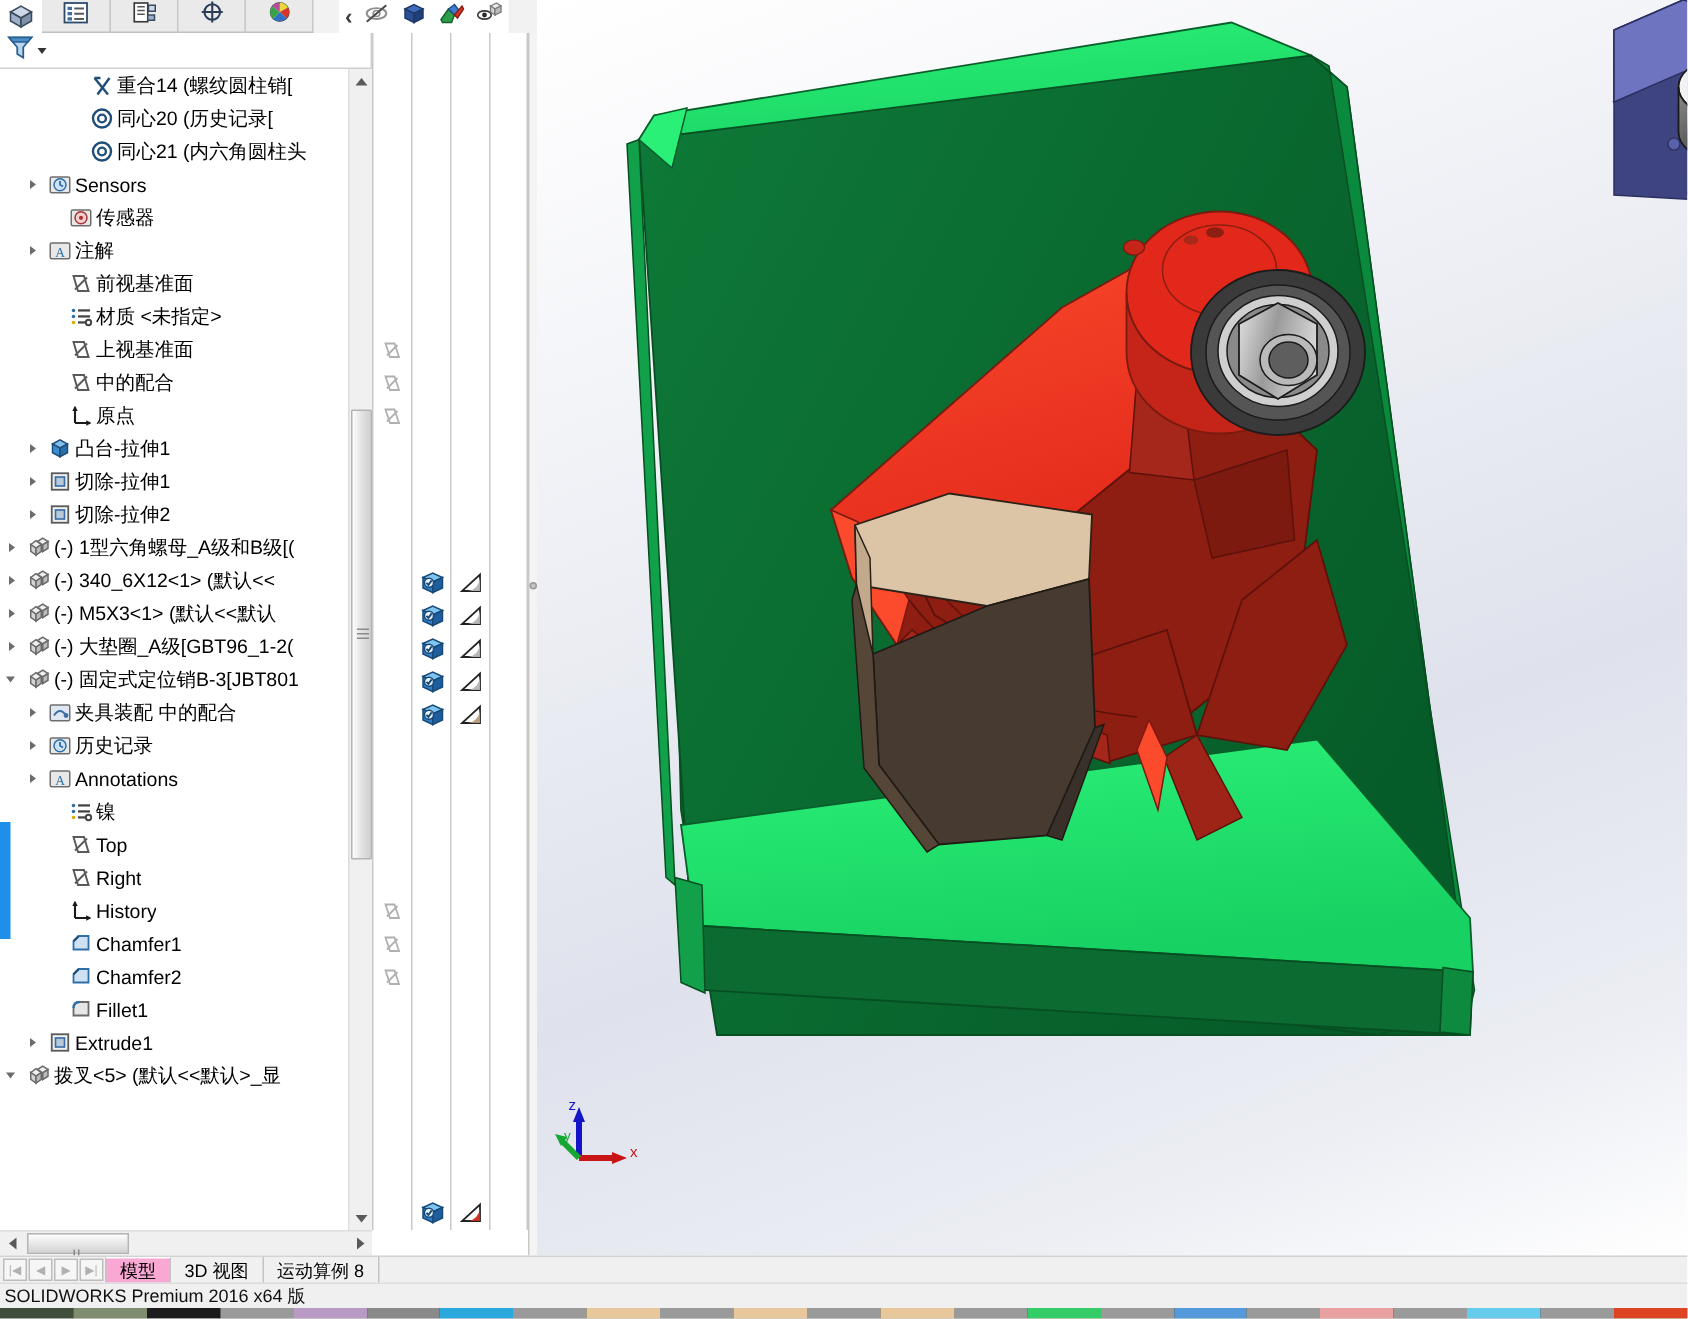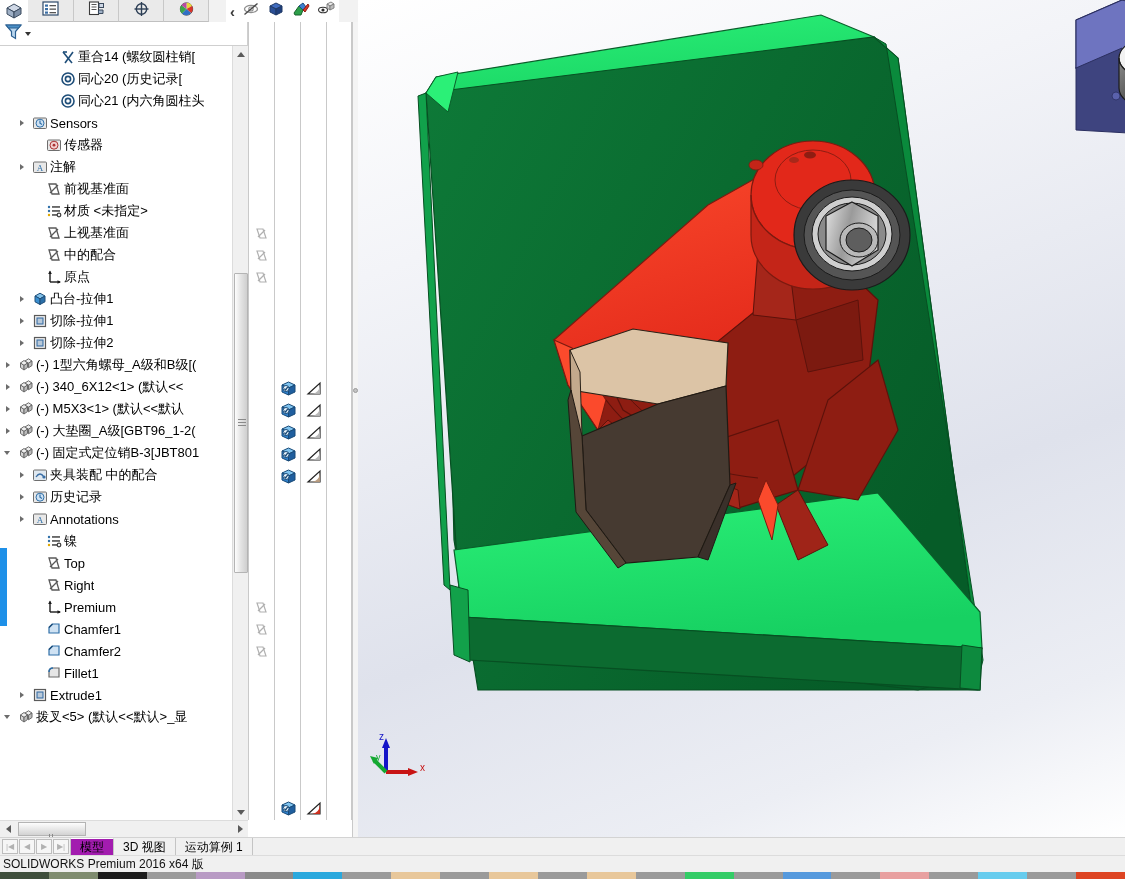--- a/index.html
+++ b/index.html
@@ -177,21 +177,21 @@
     border: 1px solid #bdbdbd; background: #f6f6f6;
     display:flex; align-items:center; justify-content:center;
   }
   .navbtn.dis .gly { opacity: .35; }
   .gly { font-size: 8px; color: #333; line-height: 1; }
   .btab {
     padding: 0 9px; height: 18px; display:flex; align-items:center;
     font-size: 12px; color: #000; border-right: 1px solid #c4c4c4;
     background: #f0f0f0;
   }
-  .btab.active { background: #a21caf; border-top: 1px solid #fff; }
+  .btab.active { background: #f9a8d4; border-top: 1px solid #fff; }
   .btab:first-of-type { border-left: 1px solid #c4c4c4; }
 
   
   #statusbar {
     position: absolute; left: 0; top: 855px; width: 1125px; height: 17px;
     background: #f0f0f0; border-top: 1px solid #dcdcdc;
     display:flex; align-items:center; padding-left: 3px;
     font-size: 12px; color: #111;
   }
 
@@ -633,21 +633,21 @@
         <span class="tw"></span>
         <span class="tw"></span>
         <span class="ticon">
           <svg class="ico" width="16" height="16" viewBox="0 0 16 16">
             <line x1="4" y1="2.5" x2="4" y2="13" stroke="#1a1a1a" stroke-width="1.4"></line>
             <polygon points="4,1.5 2.2,5 5.8,5" fill="#1a1a1a"></polygon>
             <line x1="4" y1="13" x2="14" y2="13" stroke="#1a1a1a" stroke-width="1.4"></line>
             <polygon points="15,13 11.5,11.2 11.5,14.8" fill="#1a1a1a"></polygon>
           </svg>
         </span>
-        <span class="tlabel">Premium</span>
+        <span class="tlabel">History</span>
       </div>
       <div class="tree-row">
         <span class="tw"></span>
         <span class="tw"></span>
         <span class="tw"></span>
         <span class="ticon">
           <svg class="ico" width="16" height="16" viewBox="0 0 16 16">
             <path d="M3 6.5 L6.5 3 L13 3 L13 12 L3 12 Z" fill="#cfe2f3" stroke="#2f6fa8" stroke-width="1.2"></path>
             <path d="M3 6.5 L6.5 3" stroke="#1f4e79" stroke-width="1.5"></path>
           </svg>
@@ -976,21 +976,21 @@
         <div class="navbtn dis">
           <span class="gly">▶</span>
         </div>
         <div class="navbtn dis">
           <span class="gly">▶|</span>
         </div>
       </div>
     <div id="btabs" style="display:flex;">
         <div class="btab active">模型</div>
         <div class="btab">3D 视图</div>
-        <div class="btab">运动算例 1</div>
+        <div class="btab">运动算例 8</div>
       </div>
   </div>
 
   <div id="statusbar">
     <span>SOLIDWORKS Premium 2016 x64 版</span>
   </div>
 
   <div id="taskbar">
       <div class="tb-item" style="background: rgb(63, 79, 60); width: 48.913px;"></div>
       <div class="tb-item" style="background: rgb(127, 140, 111); width: 48.913px;"></div>

